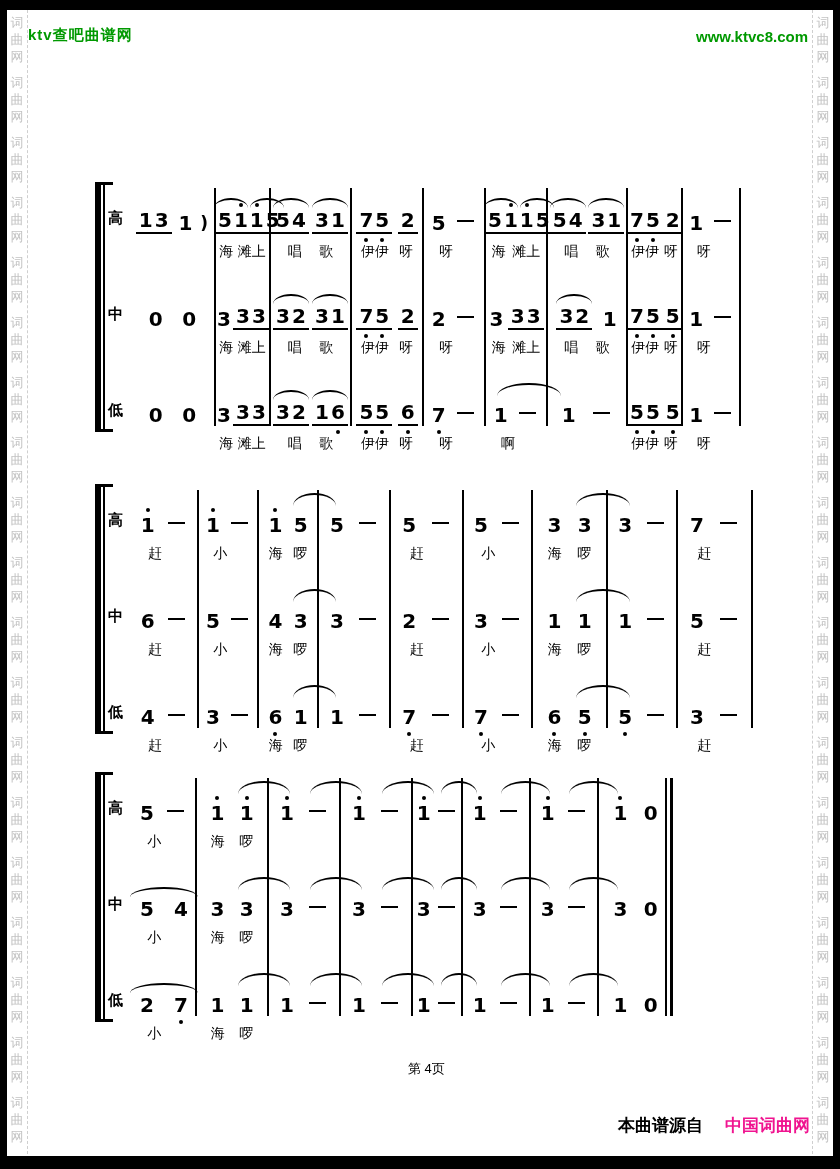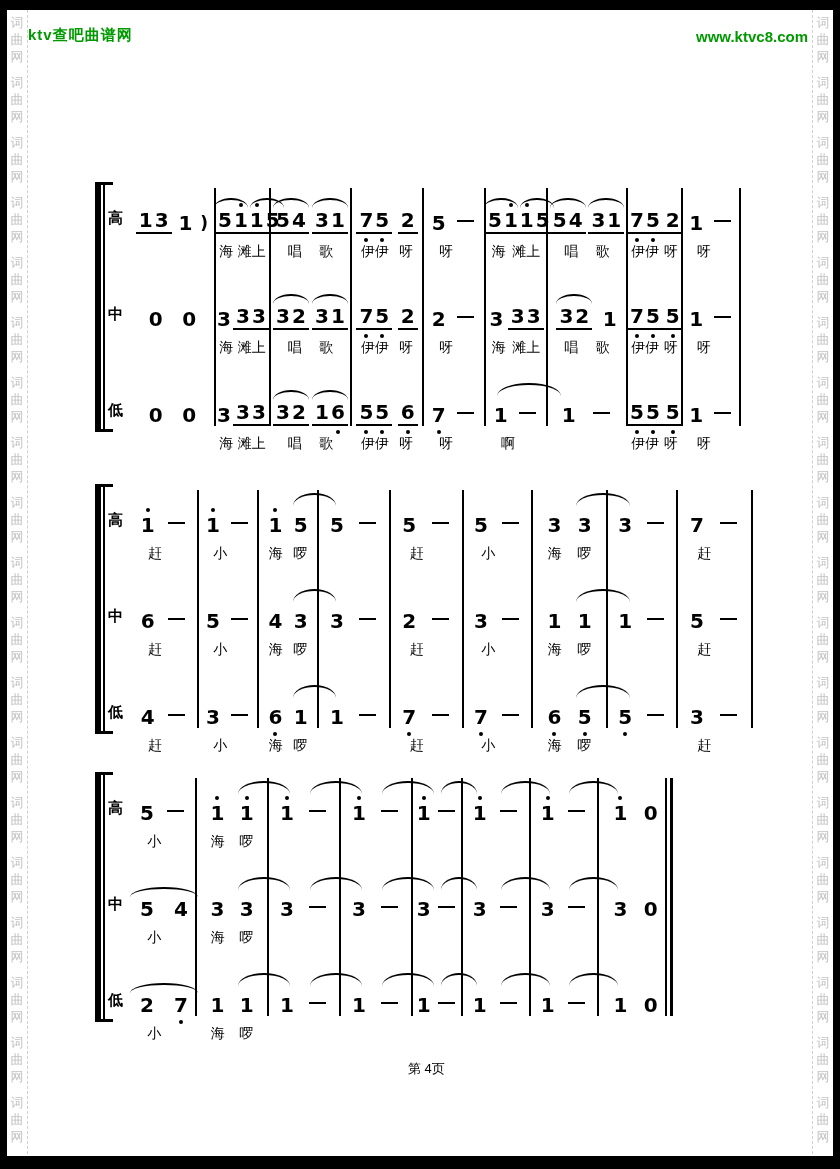--- a/index.html
+++ b/index.html
@@ -1246,18 +1246,22 @@
               <span class="grp">
                 <span class="nt"><b class="dg">0</b></span>
               </span>
             </div>
           </div>
         </div>
       </div>
     </div>
 
   <div class="pagenum">第 4页</div>
+  <div class="srcline">
+    <span>本曲谱源自</span>
+    <span class="srcsite" style="color: rgb(240, 20, 144);">中国词曲网</span>
+  </div>
 
   <div class="frame top"></div>
   <div class="frame bottom"></div>
   <div class="frame left"></div>
   <div class="frame right"></div>
 </div>
 
 </body></html>

